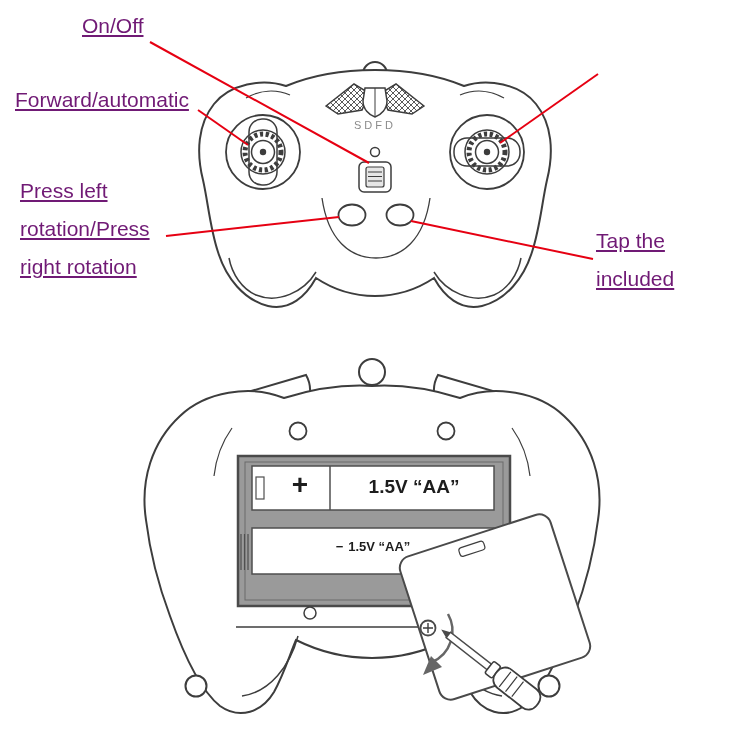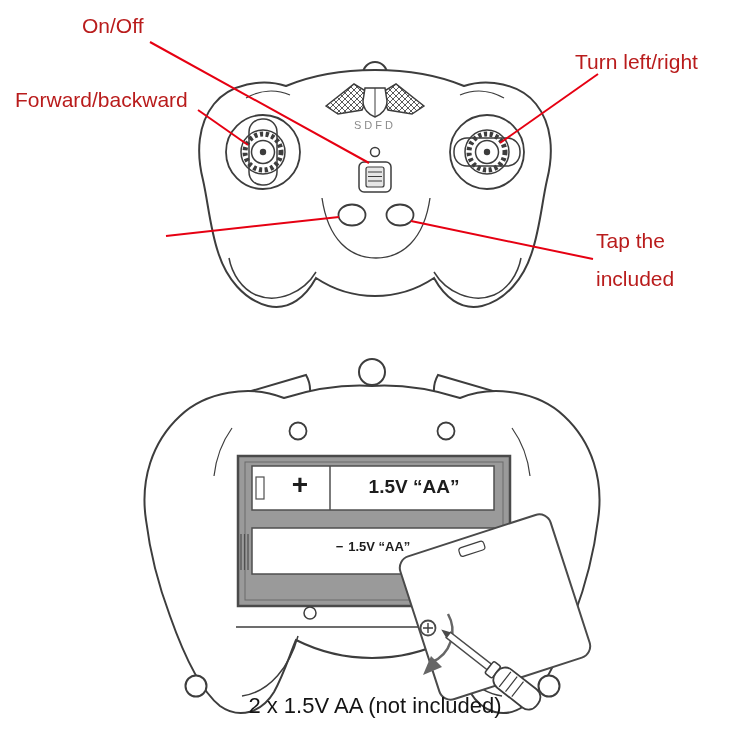--- a/index.html
+++ b/index.html
@@ -1,21 +1,21 @@
 <!DOCTYPE html>
 <html style="--accent: #e60012; --ink: #3d3d3d; --panel: #9a9a9a;"><head>
 <meta charset="utf-8">
 <style>
   * { margin: 0; padding: 0; box-sizing: border-box; }
   html, body { background: #ffffff; }
   body { width: 750px; height: 750px; font-family: "Liberation Sans", sans-serif; }
   .canvas { position: relative; width: 750px; height: 750px; background: #fff; overflow: hidden; }
   .canvas > svg { position: absolute; left: 0; top: 0; }
 
-  .label { position: absolute; color: #b91c1c; font-size: 21px; white-space: nowrap; }
+  .label { position: absolute; color: #701a75; font-size: 21px; white-space: nowrap; text-decoration: underline; }
   .multi { line-height: 38px; }
 
   .batt { position: absolute; font-weight: bold; color: #1d1d1d; text-align: center; }
   .batt-plus  { left: 283px; top: 469px; width: 34px; font-size: 28px; }
   .batt-top   { left: 334px; top: 476px; width: 160px; font-size: 19px; }
   .batt-bottom{ left: 252px; top: 539px; width: 242px; font-size: 13px; }
   .batt-bottom .sign { margin-right: 5px; }
 
   .caption { position: absolute; left: 0; top: 693px; width: 100%; text-align: center;
              font-size: 22px; color: #141414; }
@@ -146,29 +146,32 @@
         <rect x="495" y="664" width="52" height="23" rx="10" class="shape" stroke-width="1.8"></rect>
         <path class="ink" stroke-width="1.2" d="M506,666 V685 M514,666 V685 M522,666 V685"></path>
       </g>
 
       <circle cx="196" cy="686" r="10.5" class="shape" stroke-width="2"></circle>
       <circle cx="549" cy="686" r="10.5" class="shape" stroke-width="2"></circle>
     </g>
   </svg>
 
   <div class="label" style="left:82px; top:14px;">On/Off</div>
-  <div class="label" style="left:575px; top:50px;">Turn left/right</div>
-  <div class="label" style="left:15px; top:88px;">Forward/backward</div>
+  <div class="label" style="left:15px; top:88px;">Forward/automatic</div>
 
+  <div class="label multi" style="left:20px; top:172px;">
+    <div>Press left</div>
+    <div>rotation/Press</div>
+    <div>right rotation</div>
+  </div>
 
   <div class="label multi" style="left:596px; top:222px;">
     <div>Tap the</div>
     <div>included</div>
   </div>
 
   <div class="batt batt-plus">+</div>
   <div class="batt batt-top">1.5V “AA”</div>
   <div class="batt batt-bottom">
     <span class="sign">−</span><span>1.5V “AA”</span>
   </div>
 
-  <div class="caption">2 x 1.5V AA (not included)</div>
 </div>
 
 </body></html>

